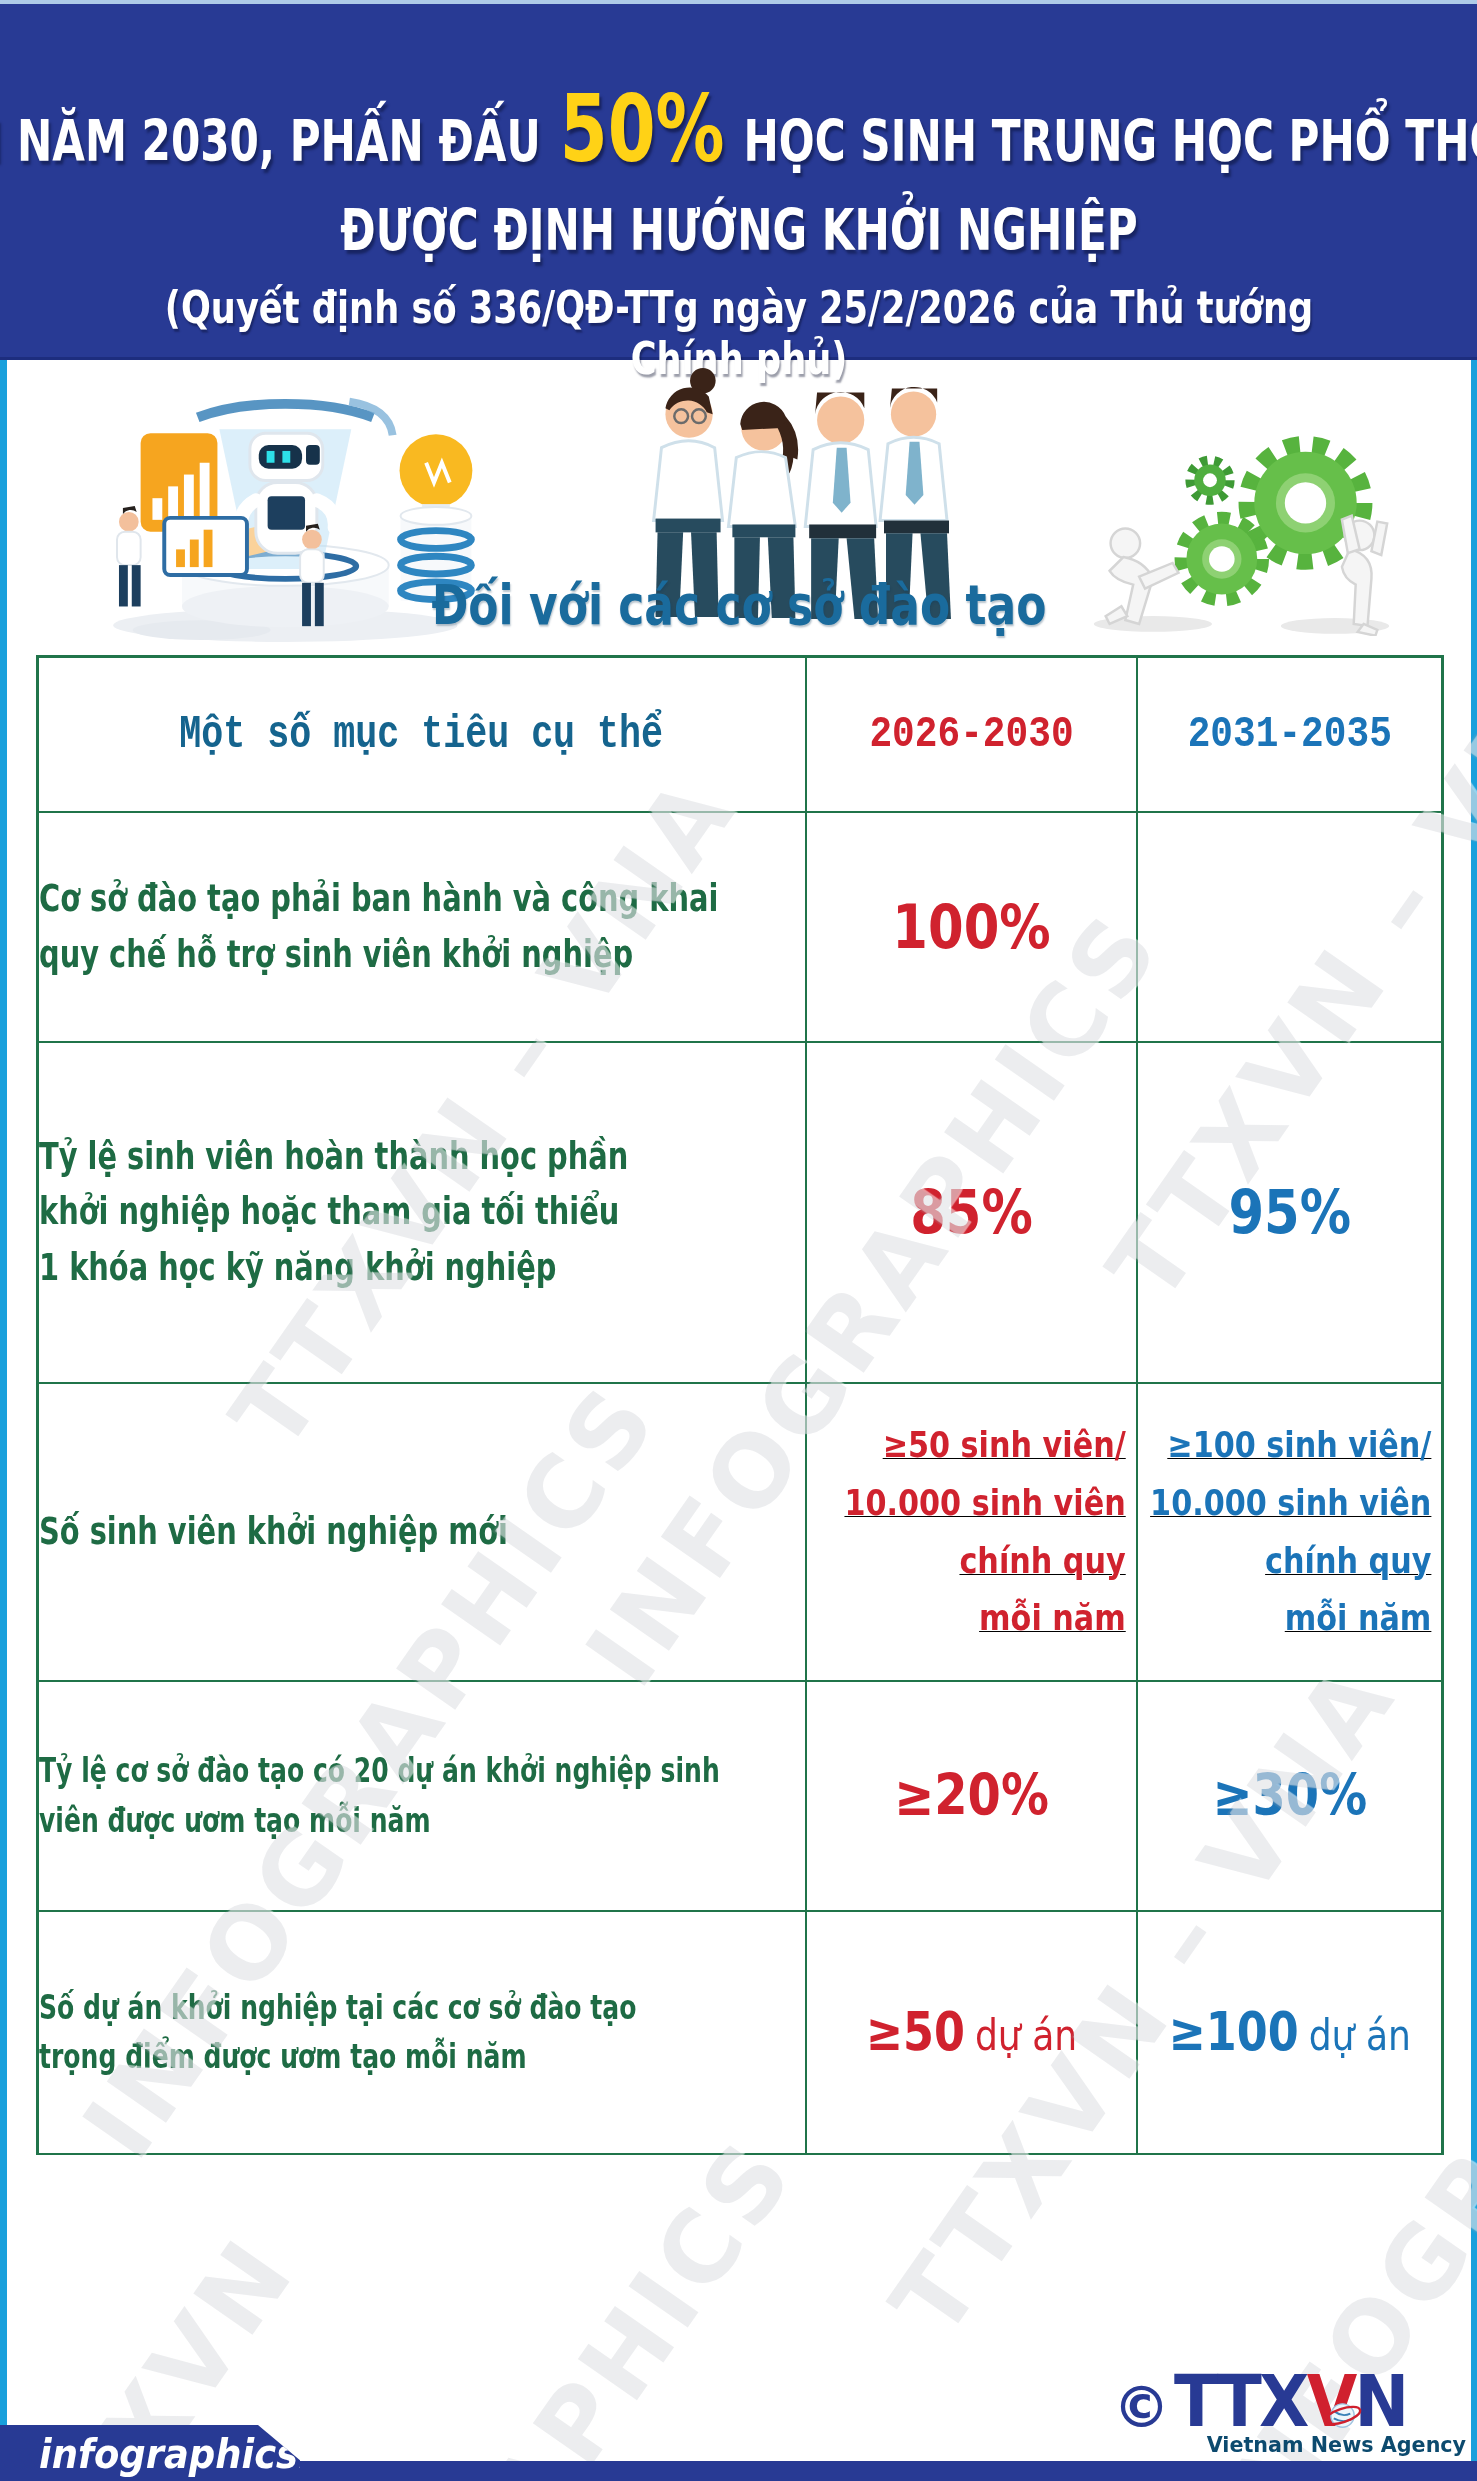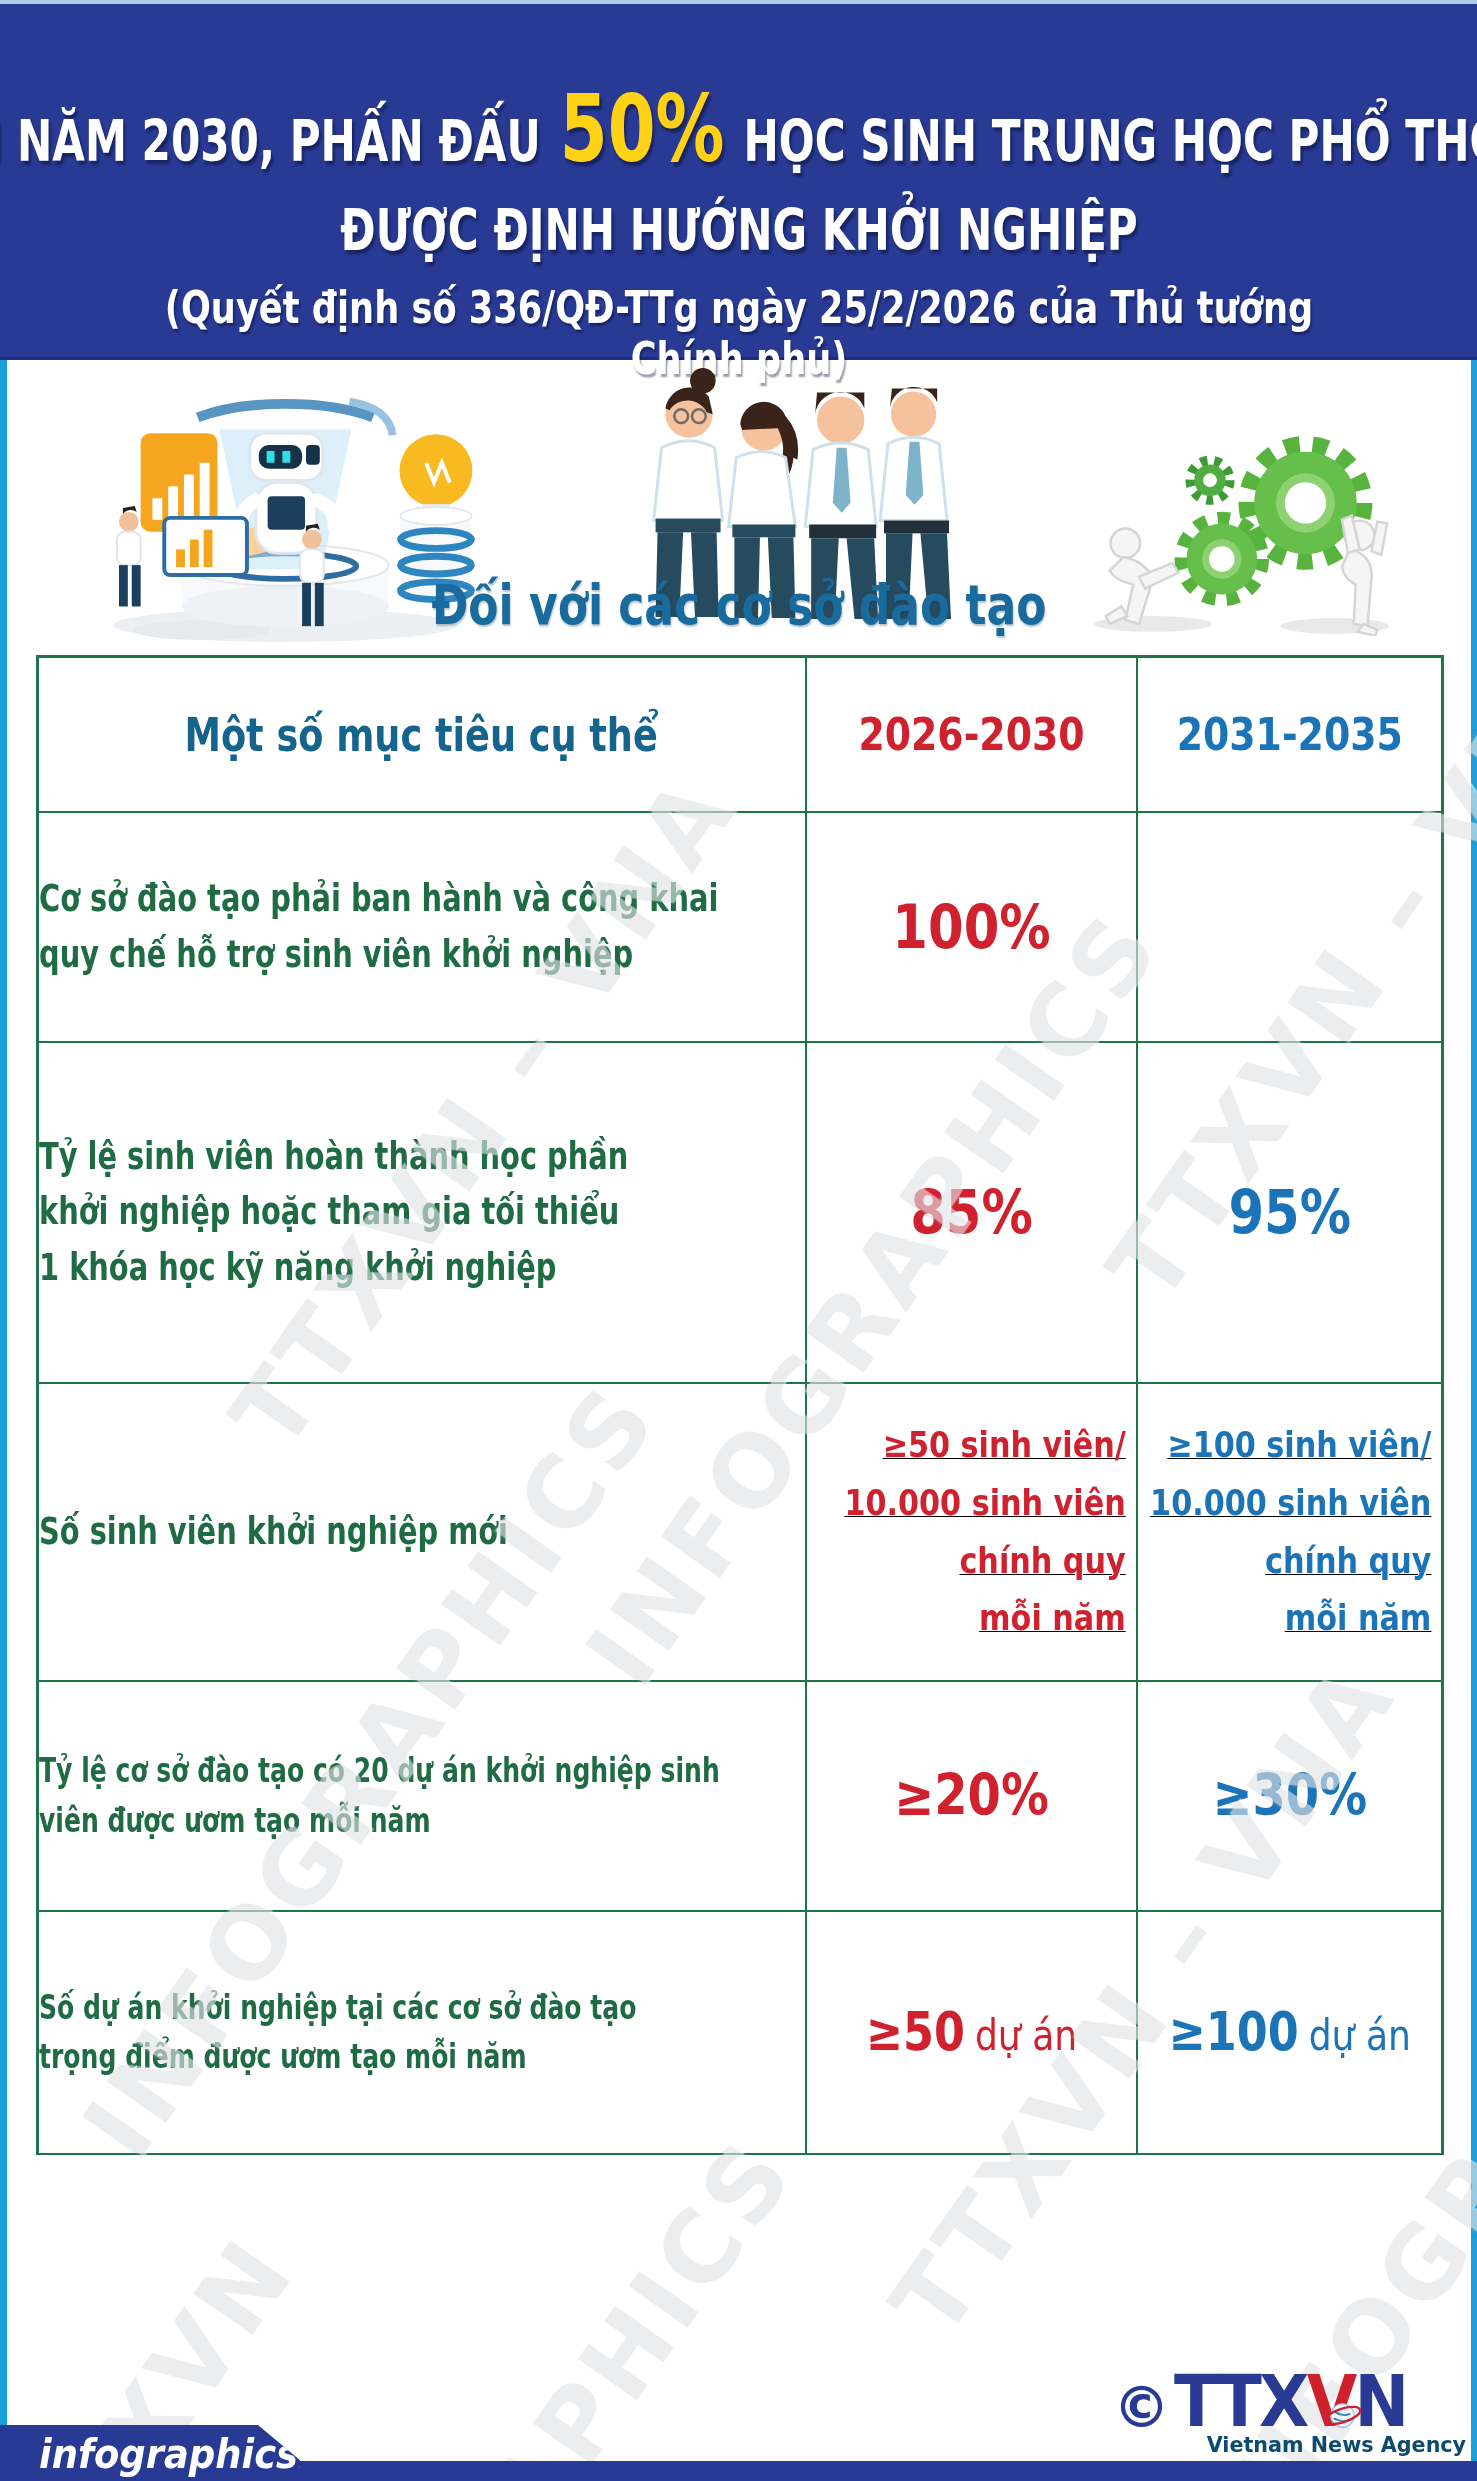--- a/index.html
+++ b/index.html
@@ -249,21 +249,21 @@
 
   <div class="section-heading">Đối với các cơ sở đào tạo</div>
 
   <table class="targets">
     <colgroup>
         <col class="col1">
         <col class="col2">
         <col class="col3">
       </colgroup>
     <thead>
-      <tr style="height:155px;">
+      <tr style="height:155px;font-family:Liberation Mono, monospace;">
         <th class="cellpad">
           <div class="condl th-obj">Một số mục tiêu cụ thể</div>
         </th>
         <th>
           <div class="condc th-red">2026-2030</div>
         </th>
         <th>
           <div class="condc th-blue">2031-2035</div>
         </th>
       </tr>

